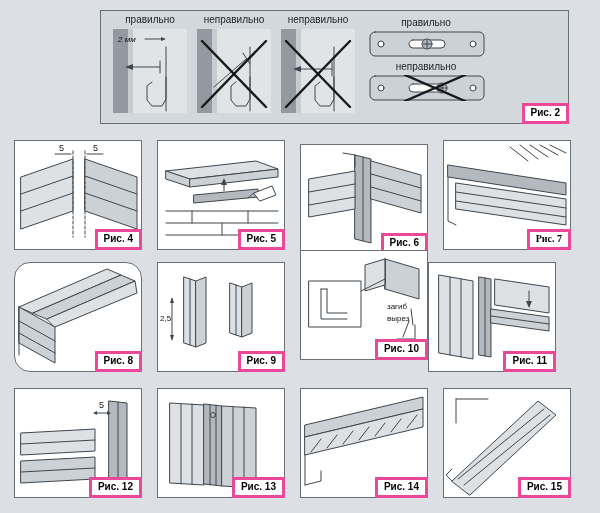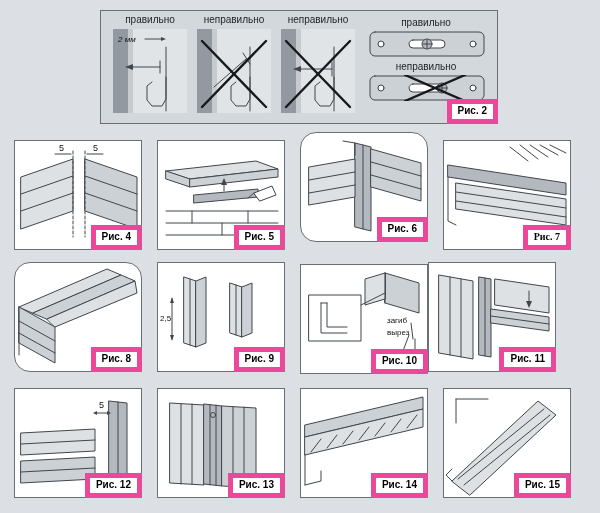--- a/index.html
+++ b/index.html
@@ -1,24 +1,24 @@
 <!DOCTYPE html>
 <html><head>
 <meta charset="utf-8">
 <style>
   * { box-sizing: border-box; margin: 0; padding: 0; }
   body { background: #dcdfe3; font-family: "Liberation Sans", sans-serif; }
   .sheet { position: relative; width: 600px; height: 513px; background: #dcdfe3; overflow: hidden; }
 
-  .top-panel { position: absolute; left: 100px; top: 10px; width: 398px; height: 114px;
+  .top-panel { position: absolute; left: 100px; top: 10px; width: 469px; height: 114px;
                background: #d3d8dc; border: 1px solid #6a6f74; }
   .panel { position: absolute; width: 128px; height: 110px; background: #ffffff; border: 1px solid #6a6f74; }
 
   .fig-label { position: absolute; right: -1px; bottom: -1px; background: #ffffff;
-               border: 5px solid #ec4899; font-weight: bold; font-size: 10px;
+               border: 3px solid #ec4899; font-weight: bold; font-size: 10px;
                line-height: 12px; padding: 1px 6px 2px; white-space: nowrap; }
   .caption { position: absolute; font-size: 10px; color: #1c1f22; text-align: center; }
   .sub-img { position: absolute; background: #e0e4e7; font-style: italic; }
 
   svg.drawing { display: block; }
   .drawing line, .drawing polyline, .drawing polygon, .drawing rect, .drawing circle, .drawing path {
     stroke: #40464c; stroke-width: 1; fill: none; stroke-linejoin: round; stroke-linecap: round; }
   .drawing .f1 { fill: #dde1e4; }
   .drawing .f2 { fill: #ccd1d5; }
   .drawing .f3 { fill: #b3b9bf; }
@@ -143,21 +143,21 @@
       <line x1="8" y1="94" x2="120" y2="94"></line>
       <line x1="34" y1="70" x2="34" y2="82"></line>
       <line x1="64" y1="82" x2="64" y2="94"></line>
       <line x1="90" y1="70" x2="90" y2="82"></line>
       <polygon class="fw" points="96,52 114,45 118,54 102,60"></polygon>
       <line x1="96" y1="52" x2="90" y2="57"></line>
     </svg>
     <div class="fig-label">Рис. 5</div>
   </div>
 
-  <div class="panel" style="left:300px; top:132px;border-radius:16px;">
+  <div class="panel" style="left:300px; top:144px;">
     <svg class="drawing" width="126" height="108" viewBox="0 0 126 108">
       <polygon class="f3" points="54,10 70,14 70,98 54,94"></polygon>
       <line x1="62" y1="12" x2="62" y2="96"></line>
       <polyline points="42,8 54,10 54,22"></polyline>
       <polygon class="f1" points="8,34 54,26 54,64 8,72"></polygon>
       <line x1="8" y1="47" x2="54" y2="39"></line>
       <line x1="8" y1="60" x2="54" y2="52"></line>
       <polygon class="f2" points="70,16 120,30 120,68 70,54"></polygon>
       <line x1="70" y1="29" x2="120" y2="43"></line>
       <line x1="70" y1="42" x2="120" y2="56"></line>
@@ -203,21 +203,21 @@
       <polygon class="f2" points="84,24 94,20 94,70 84,74"></polygon>
       <line x1="78" y1="22" x2="78" y2="72"></line>
       <line x1="14" y1="36" x2="14" y2="76"></line>
       <polygon class="solid" points="12,40 14,34 16,40"></polygon>
       <polygon class="solid" points="12,72 14,78 16,72"></polygon>
       <text class="small" x="2" y="58">2,5</text>
     </svg>
     <div class="fig-label">Рис. 9</div>
   </div>
 
-  <div class="panel" style="left:300px; top:264px;">
+  <div class="panel" style="left:300px; top:250px;">
     <svg class="drawing" width="126" height="108" viewBox="0 0 126 108">
       <polygon class="f2" points="84,8 118,18 118,48 84,38"></polygon>
       <polygon class="f1" points="84,8 64,14 64,40 84,34"></polygon>
       <line x1="84" y1="8" x2="84" y2="38"></line>
       <rect class="fw" x="8" y="30" width="52" height="46" stroke-width="1.5"></rect>
       <polyline points="20,38 20,68 46,68"></polyline>
       <polyline points="26,38 26,62 46,62"></polyline>
       <line x1="20" y1="38" x2="26" y2="38"></line>
       <line x1="60" y1="40" x2="84" y2="28"></line>
       <polyline points="96,88 114,88 114,74"></polyline>

